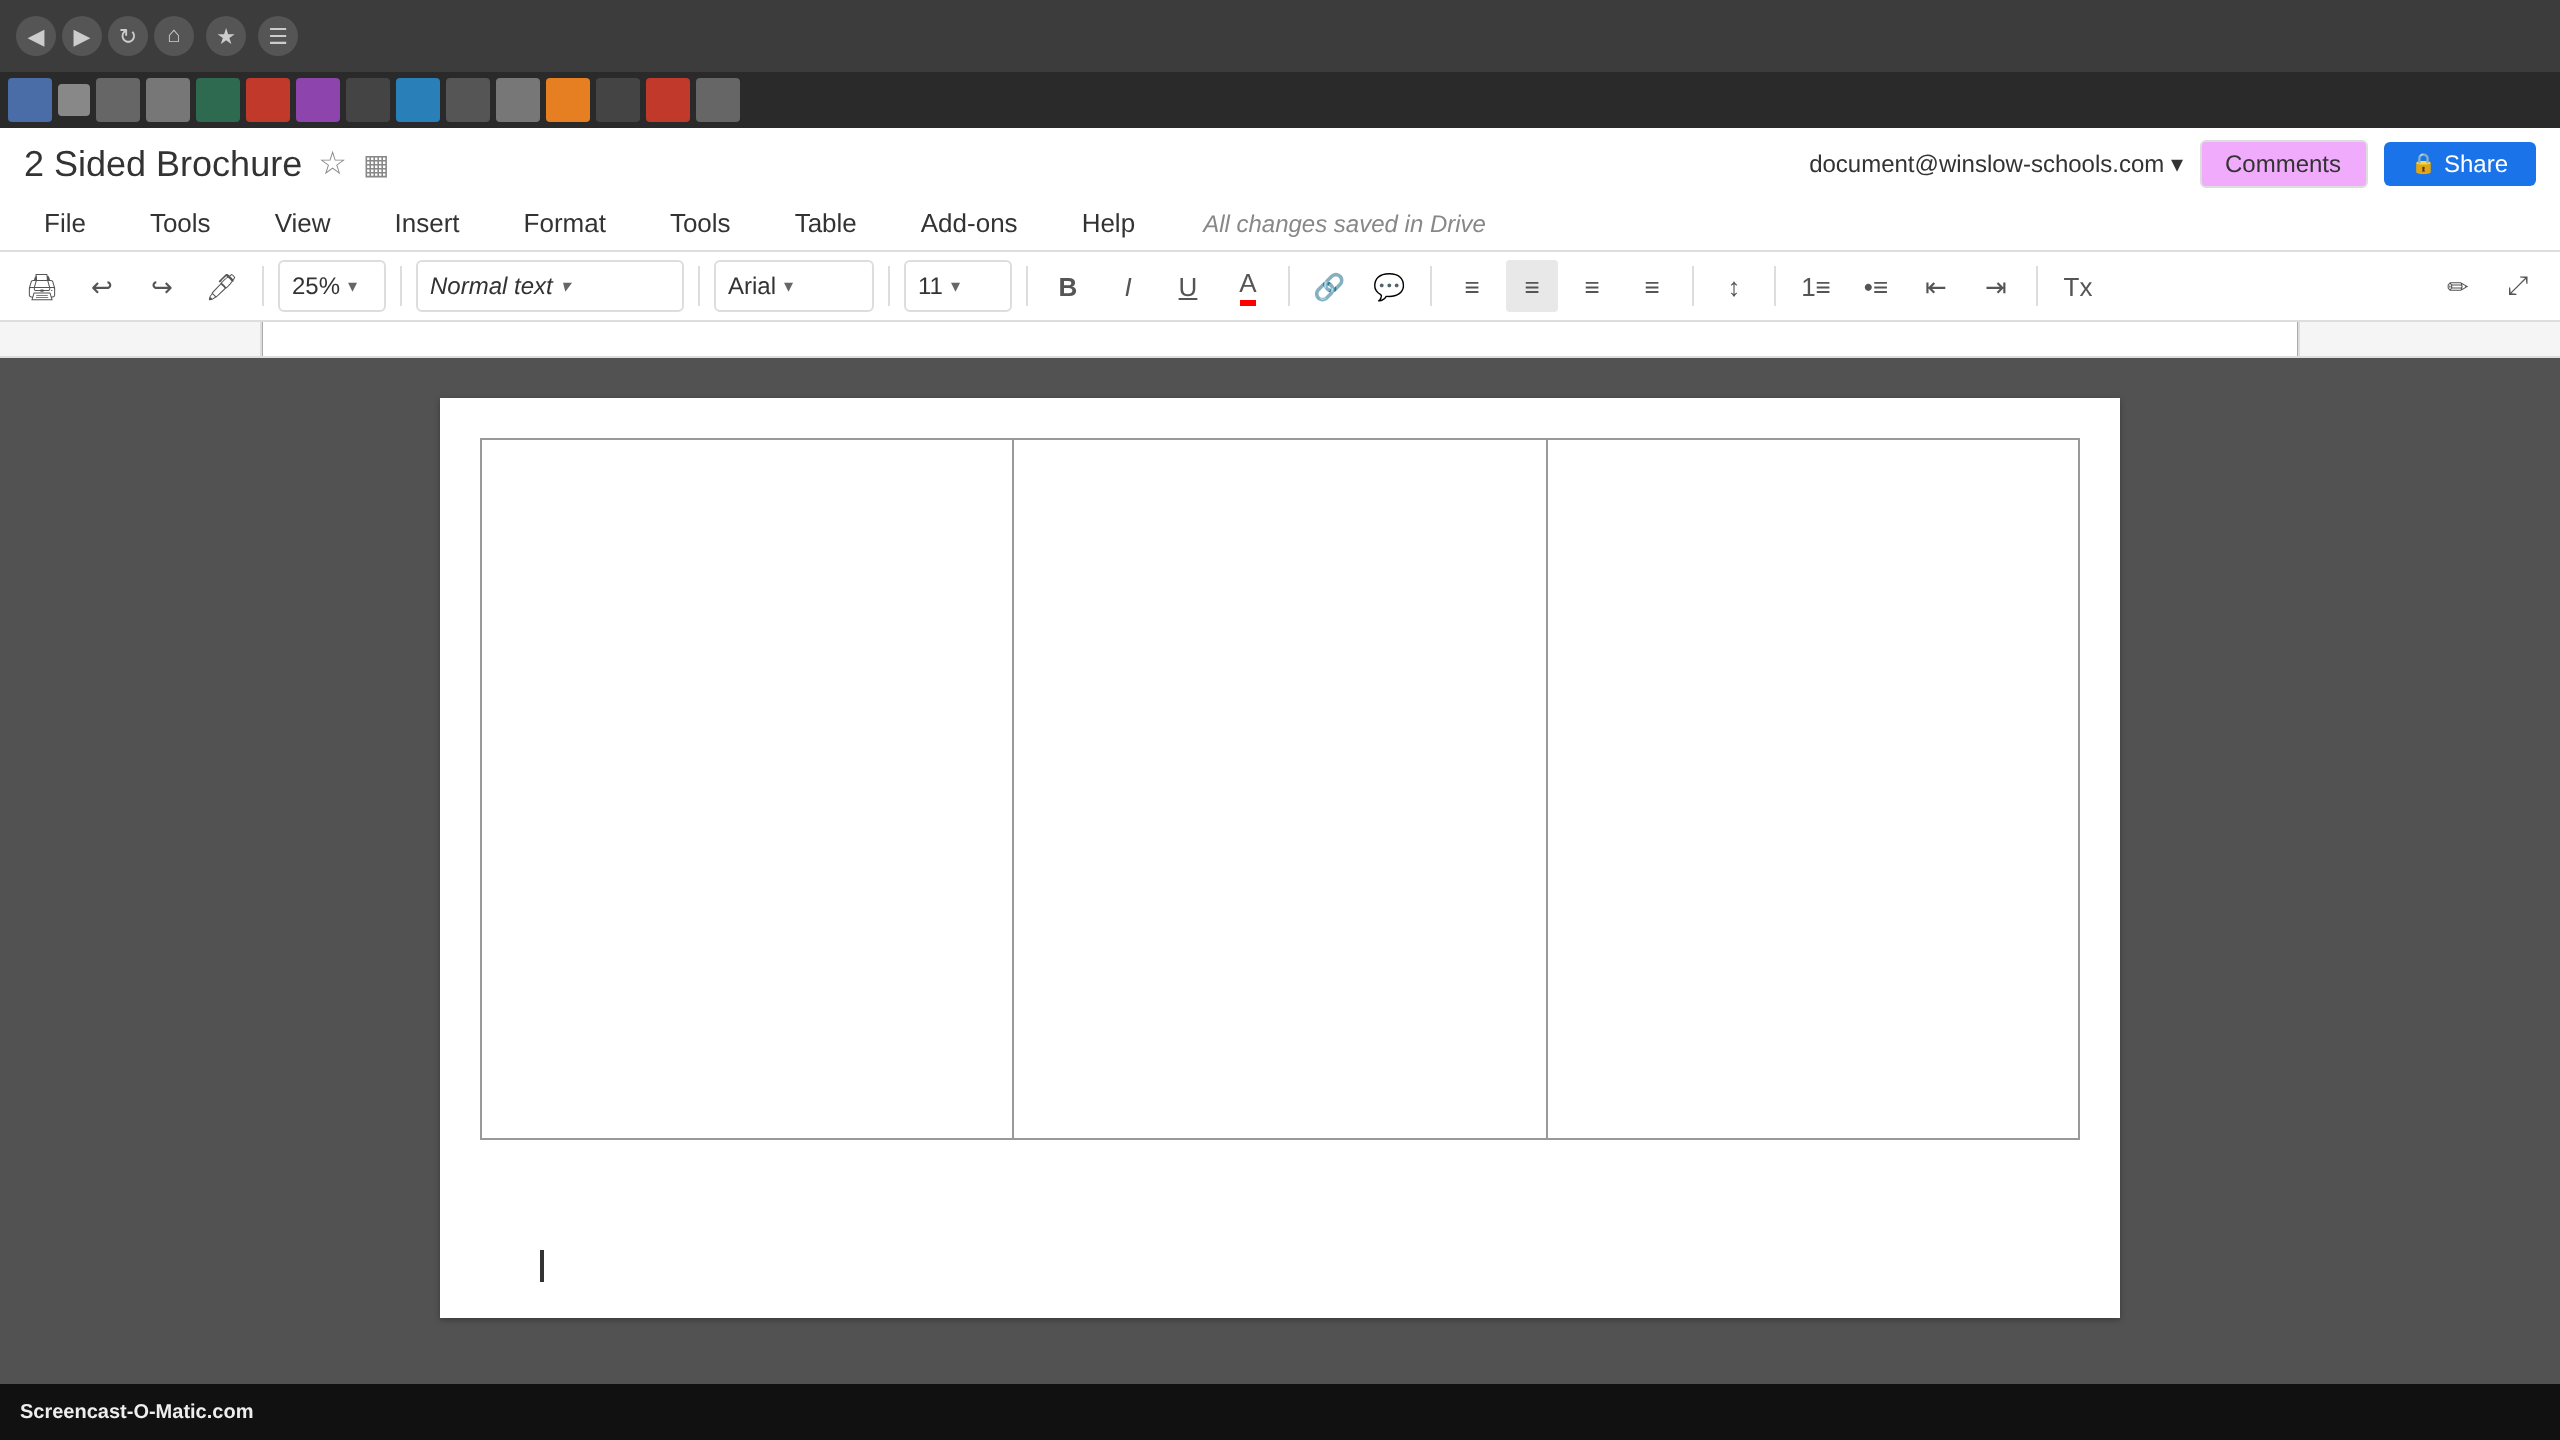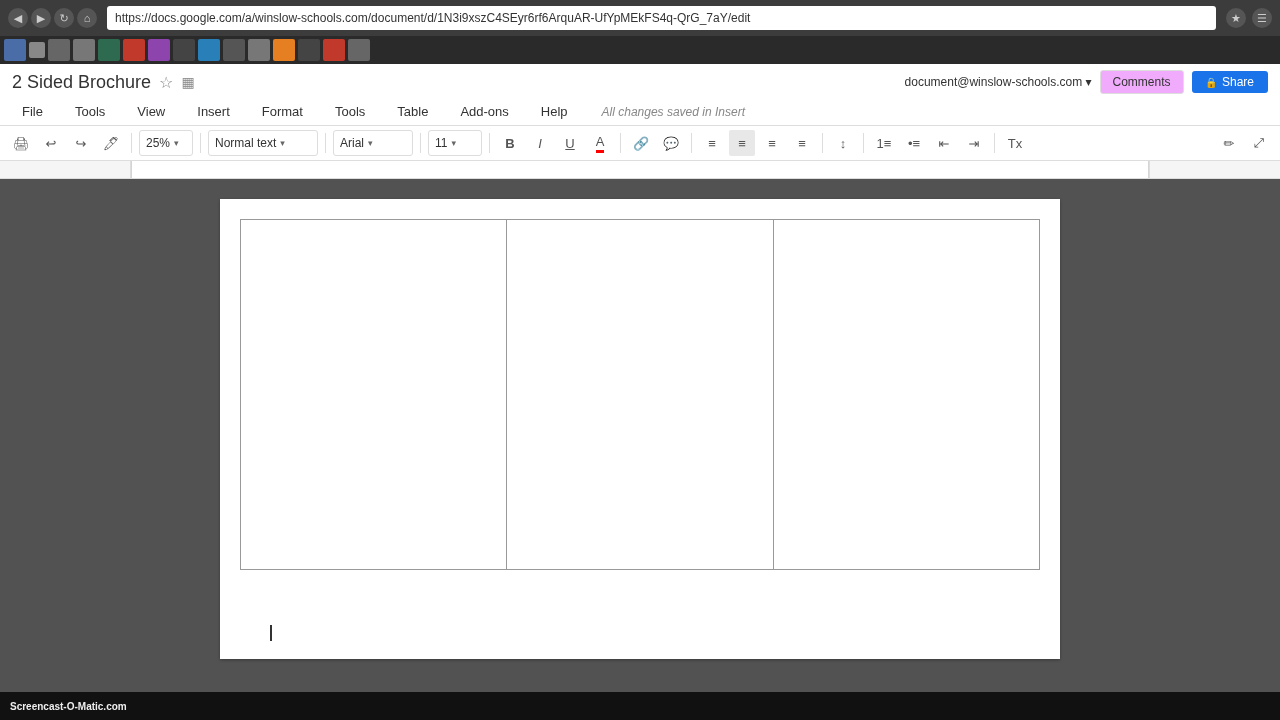--- a/index.html
+++ b/index.html
@@ -166,21 +166,22 @@
       font-size: 12px;
       padding: 0 6px;
       cursor: pointer;
       color: #333;
       display: flex; align-items: center; gap: 4px;
     }
     .toolbar-select-sm {
       width: 54px;
     }
     .toolbar-select-md {
-      width: 110px;
+      width: 134px;
+      font-style: italic;
     }
     .toolbar-select-font {
       width: 80px;
     }
     .dropdown-arrow { font-size: 9px; color: #666; }
 
     
     .ruler {
       background: #f5f5f5;
       height: 18px;
@@ -268,23 +269,20 @@
 </head>
 <body>
 
 <div class="browser-chrome">
   <div class="browser-toolbar">
     <div class="browser-nav-btns">
       <div class="nav-btn">◀</div>
       <div class="nav-btn">▶</div>
       <div class="nav-btn">↻</div>
       <div class="nav-btn">⌂</div>
-    </div>
-    <div class="address-bar">
-      <span>https://docs.google.com/a/winslow-schools.com/document/d/1N3i9xszC4SEyr6rf6ArquAR-UfYpMEkFS4q-QrG_7aY/edit</span>
     </div>
     <div class="nav-btn">★</div>
     <div class="nav-btn">☰</div>
   </div>
   <div class="browser-ext-bar">
     <span class="ext-icon" style="background:#4a6da7;"></span>
     <span class="ext-icon" style="background:#888; width:16px;height:16px;"></span>
     <span class="ext-icon" style="background:#666;"></span>
     <span class="ext-icon" style="background:#777;"></span>
     <span class="ext-icon" style="background:#2d6a4f;"></span>
@@ -321,21 +319,21 @@
     <div class="menu-bar">
       <span class="menu-item">File</span>
       <span class="menu-item">Tools</span>
       <span class="menu-item">View</span>
       <span class="menu-item">Insert</span>
       <span class="menu-item">Format</span>
       <span class="menu-item">Tools</span>
       <span class="menu-item">Table</span>
       <span class="menu-item">Add-ons</span>
       <span class="menu-item">Help</span>
-      <span class="autosave-text">All changes saved in Insert</span>
+      <span class="autosave-text">All changes saved in Drive</span>
     </div>
   </div>
 
   <div class="toolbar">
     <button class="toolbar-btn" title="Print">🖨</button>
     <button class="toolbar-btn">↩</button>
     <button class="toolbar-btn">↪</button>
     <button class="toolbar-btn">🖊</button>
     <div class="toolbar-separator"></div>
     <div class="toolbar-select toolbar-select-sm">

